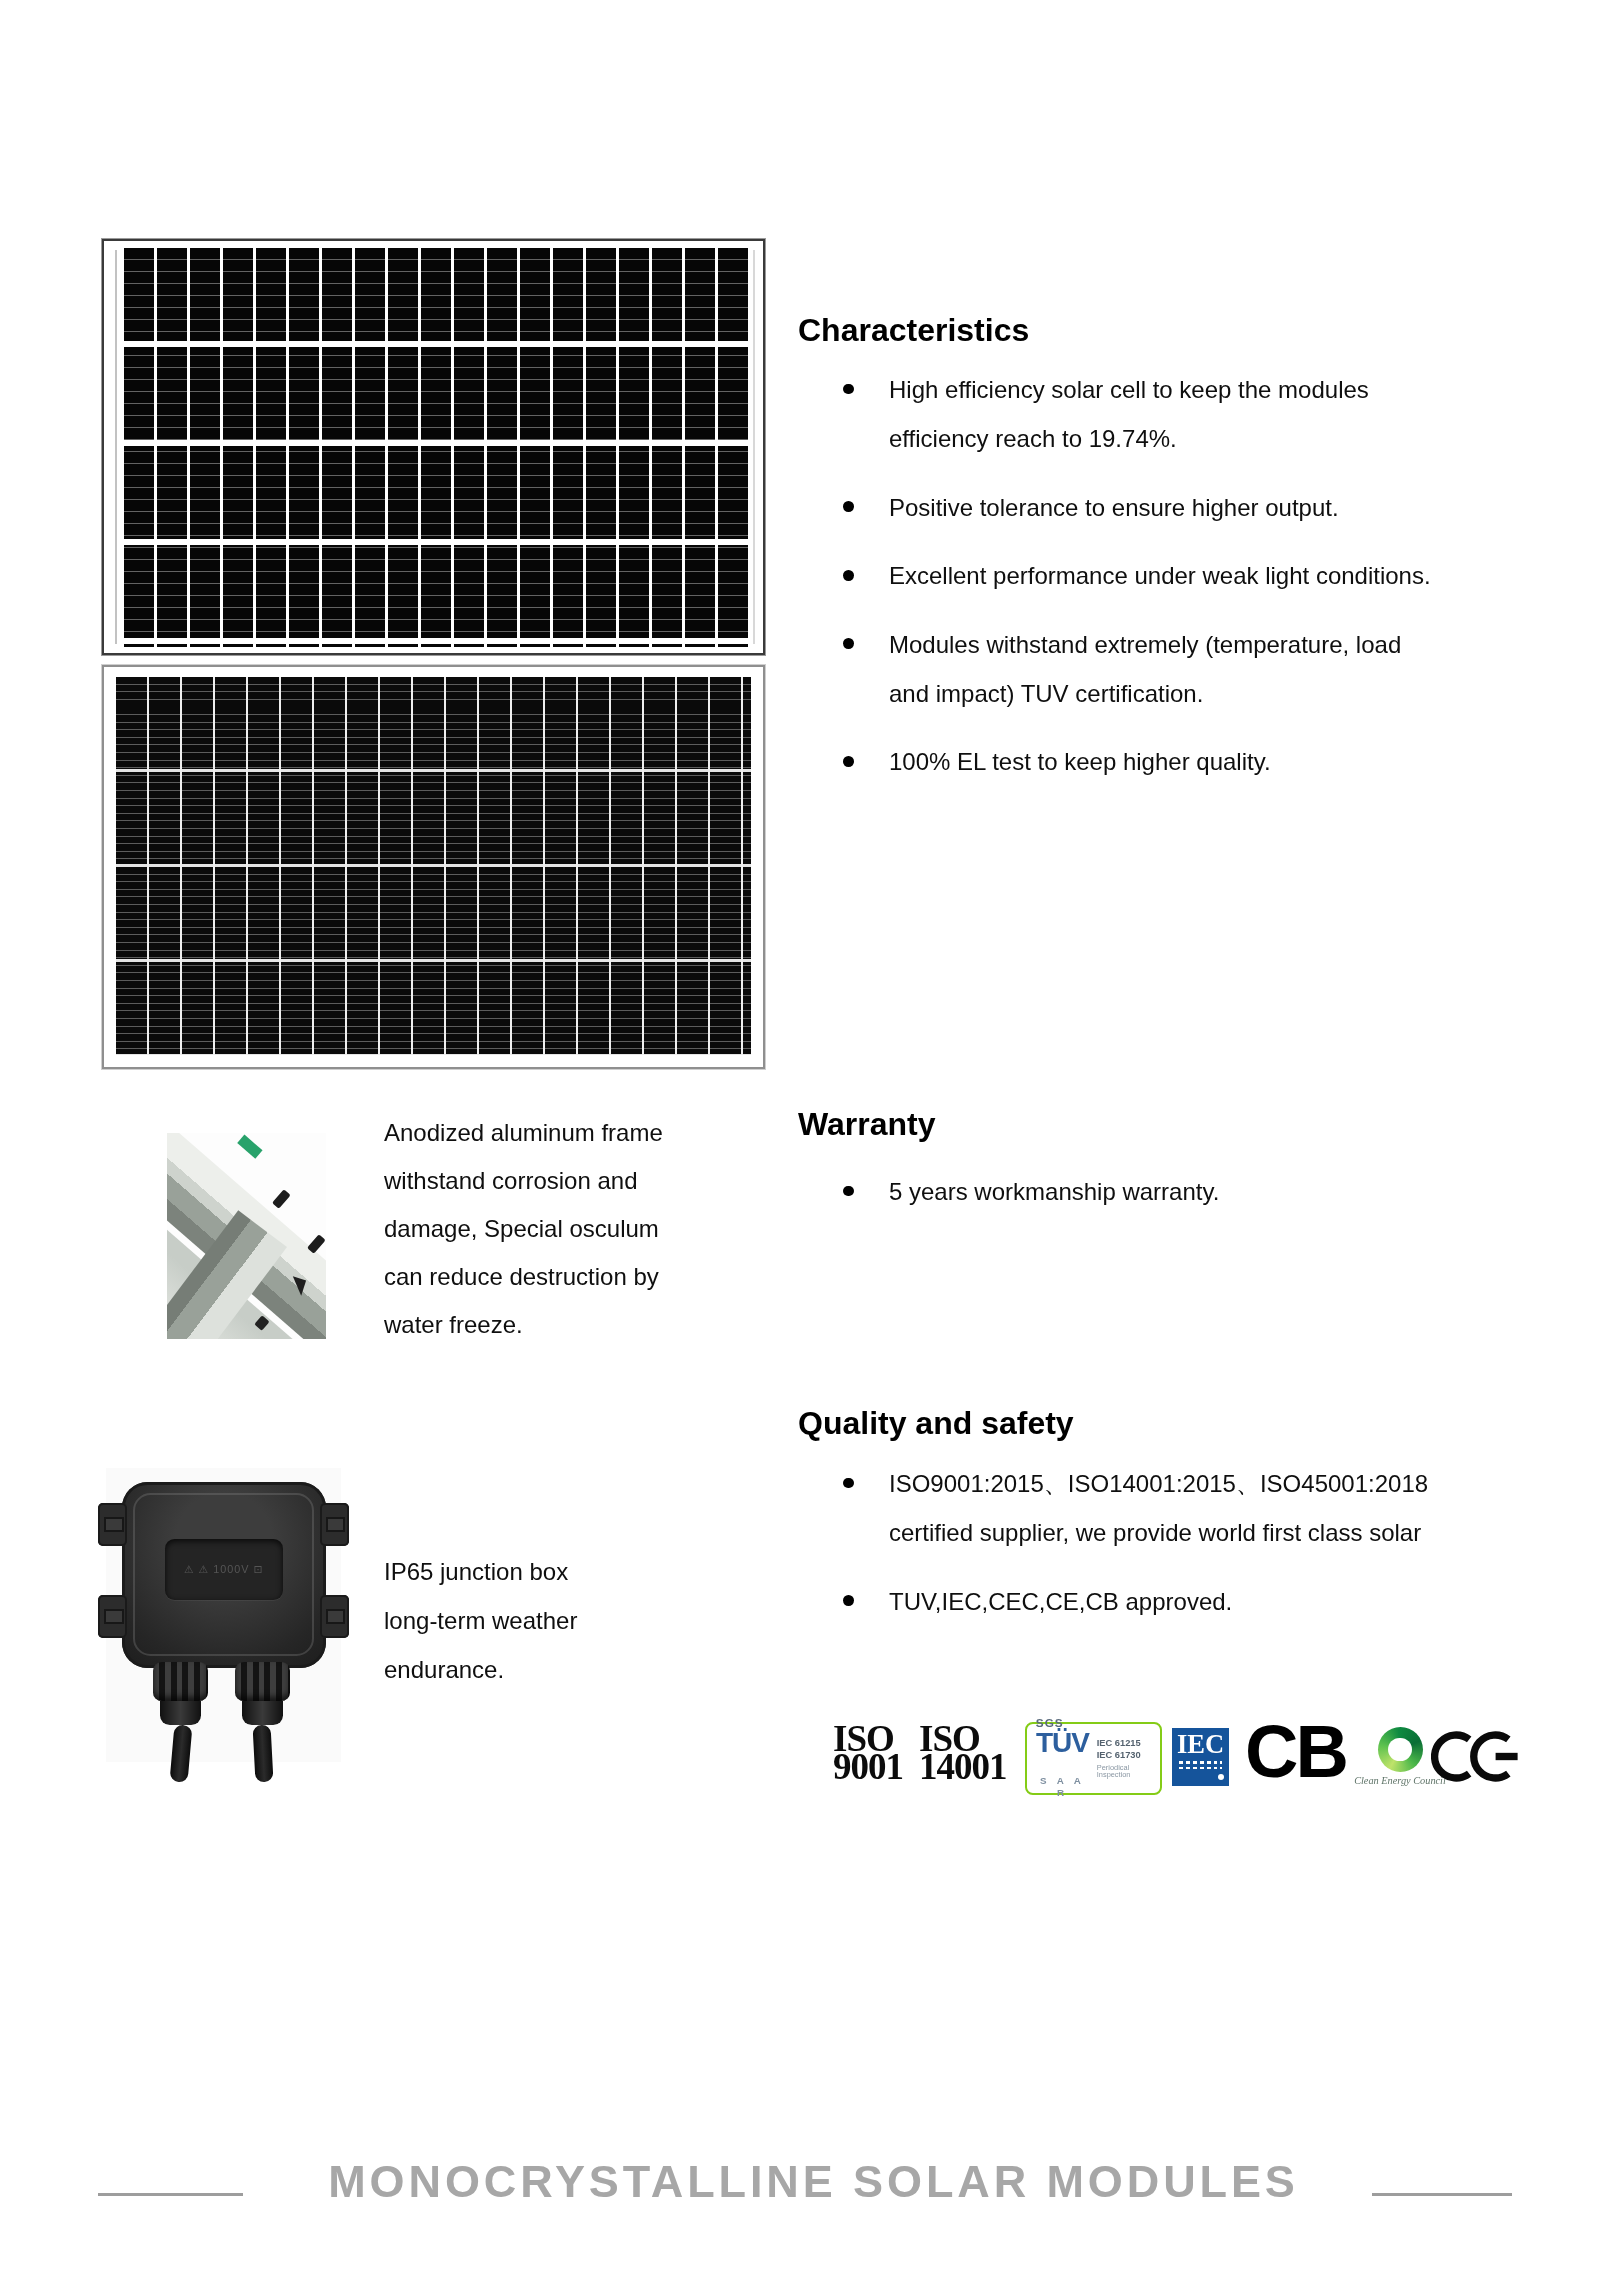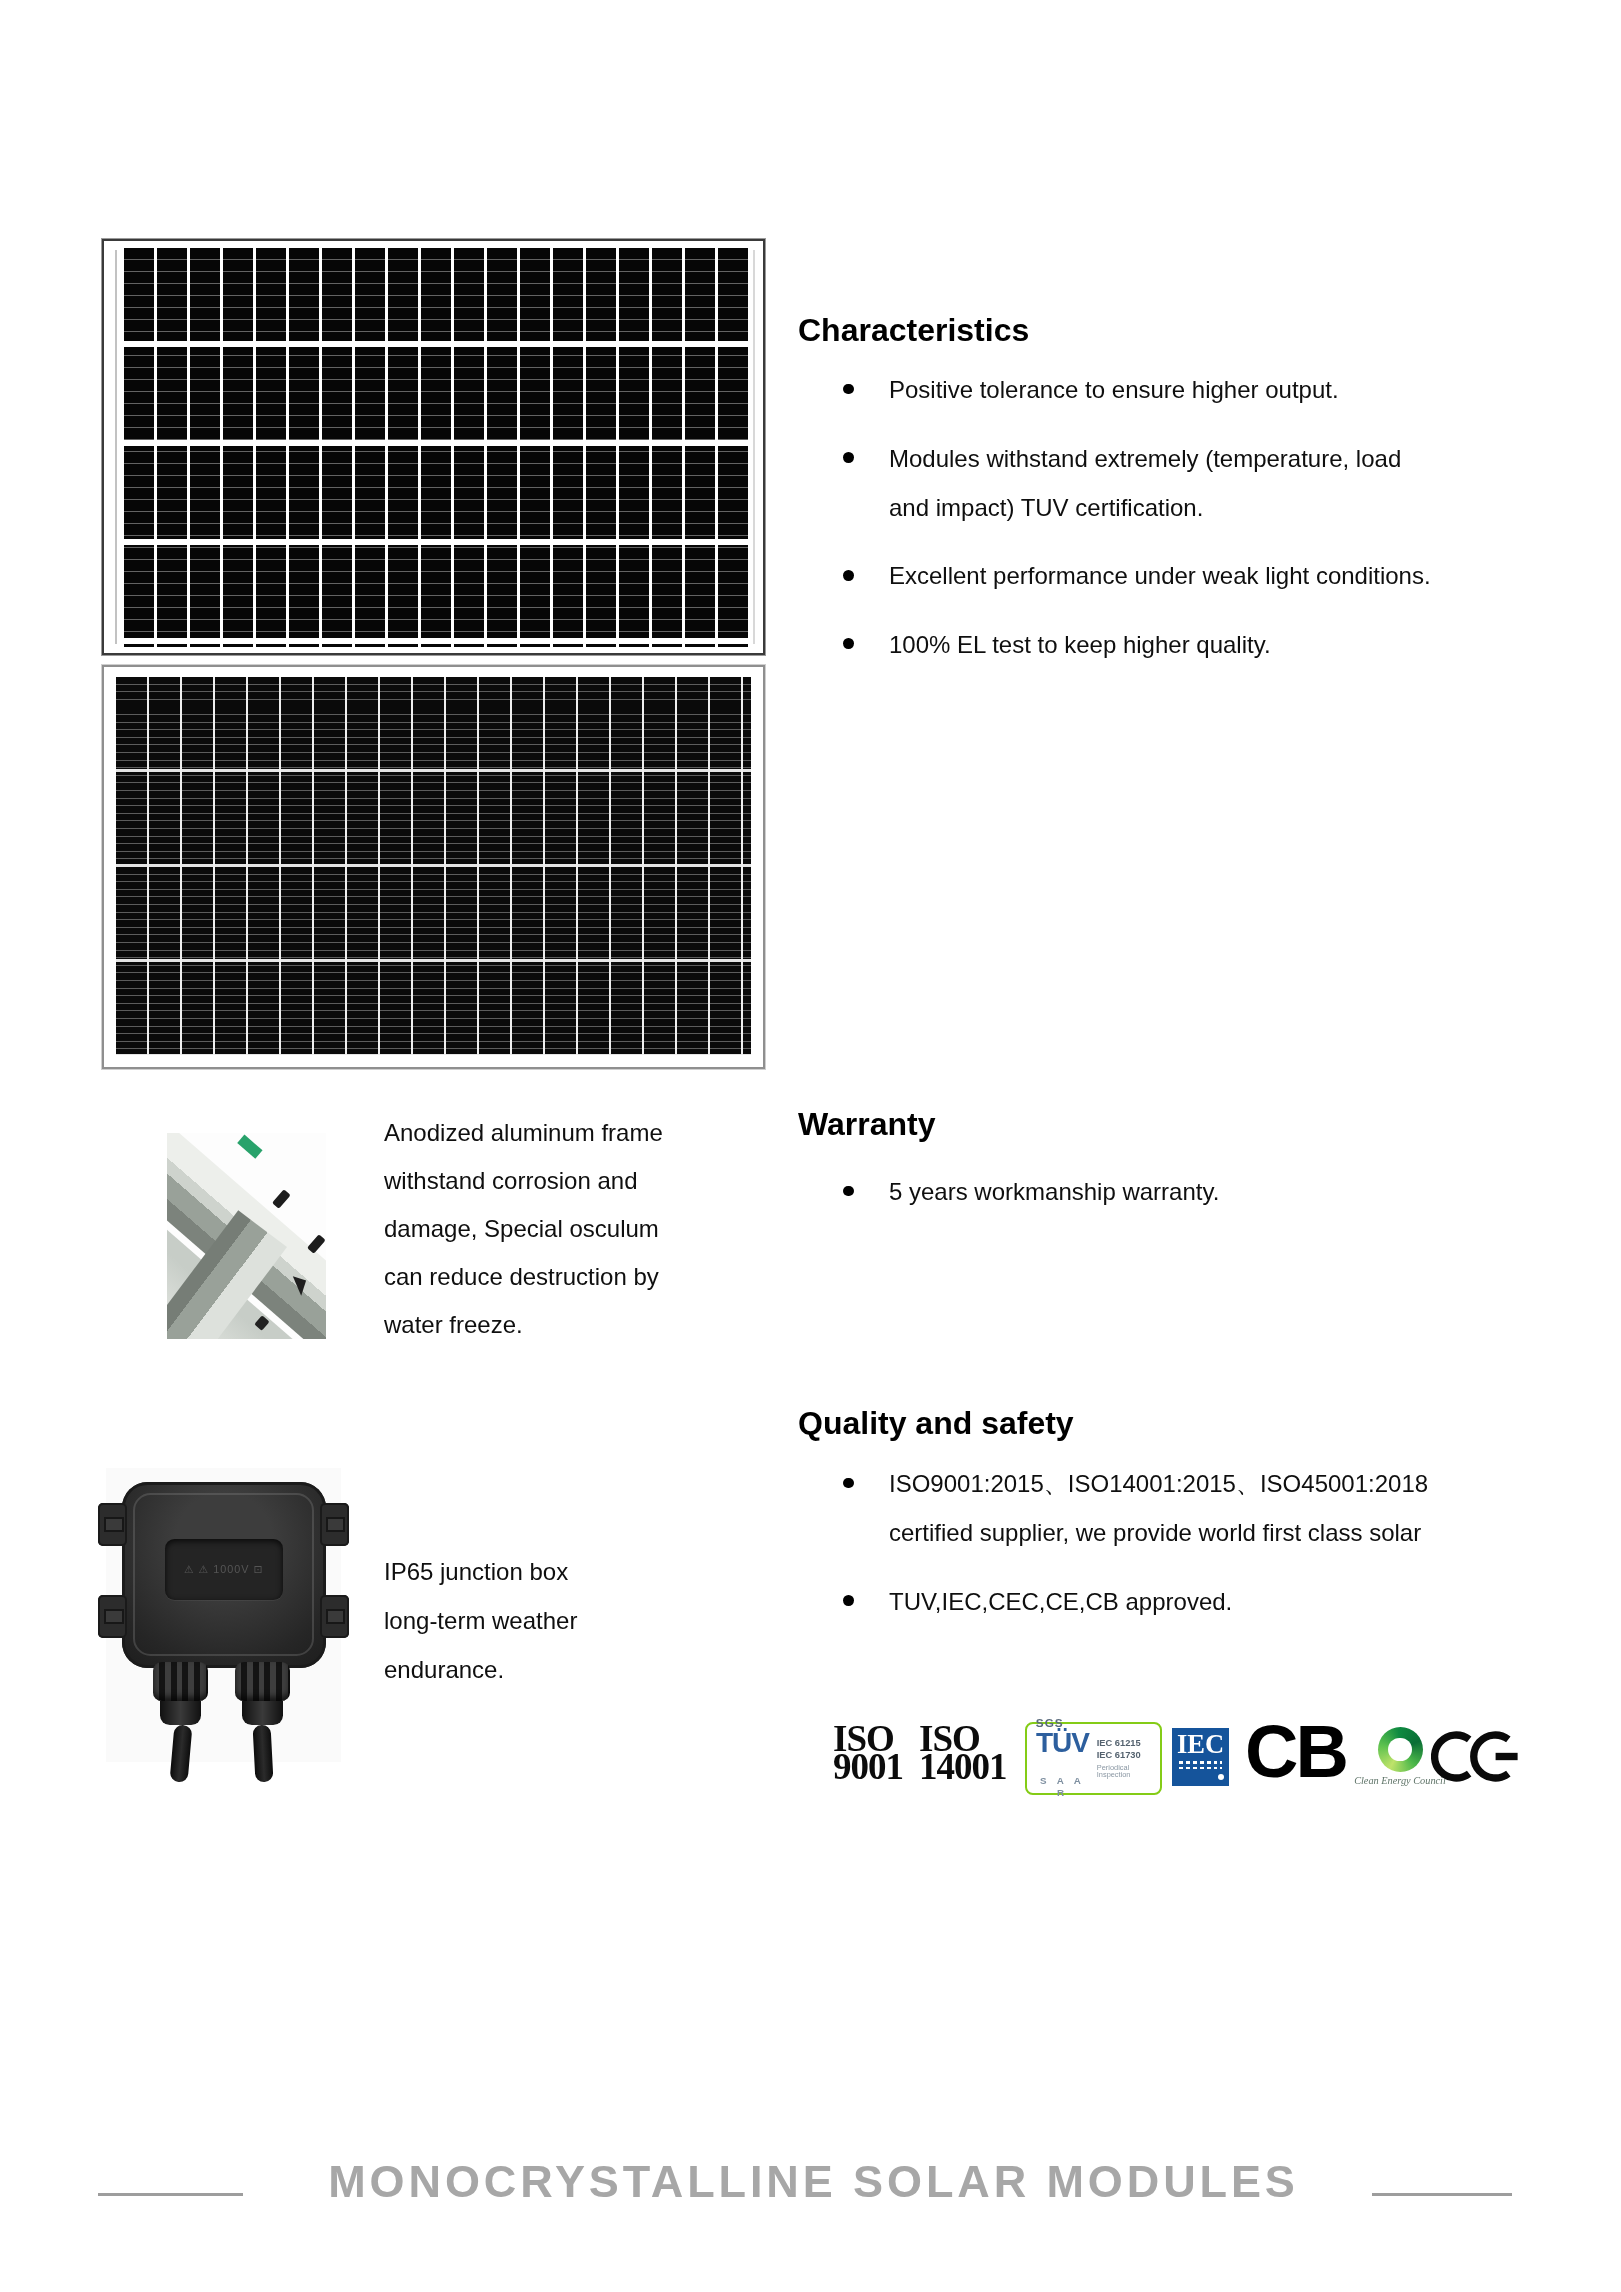--- a/index.html
+++ b/index.html
@@ -115,28 +115,32 @@
     <div class="p1grid"></div>
   </div>
 
   <div class="panel panel2">
     <div class="p2grid"></div>
   </div>
 
   <div class="h" style="top:312px">Characteristics</div>
   <div class="blist" style="top:365px">
     <div class="item">
+      <div>High efficiency solar cell to keep the modules</div>
+      <div>efficiency reach to 19.74%.</div>
+    </div>
+    <div class="item">
       <div>Positive tolerance to ensure higher output.</div>
+    </div>
+    <div class="item">
+      <div>Excellent performance under weak light conditions.</div>
     </div>
     <div class="item">
       <div>Modules withstand extremely (temperature, load</div>
       <div>and impact) TUV certification.</div>
-    </div>
-    <div class="item">
-      <div>Excellent performance under weak light conditions.</div>
     </div>
     <div class="item">
       <div>100% EL test to keep higher quality.</div>
     </div>
   </div>
 
   <div class="alu">
     <div class="alu-glass"></div>
     <div class="alu-band"></div>
     <div class="alu-band2"></div>

